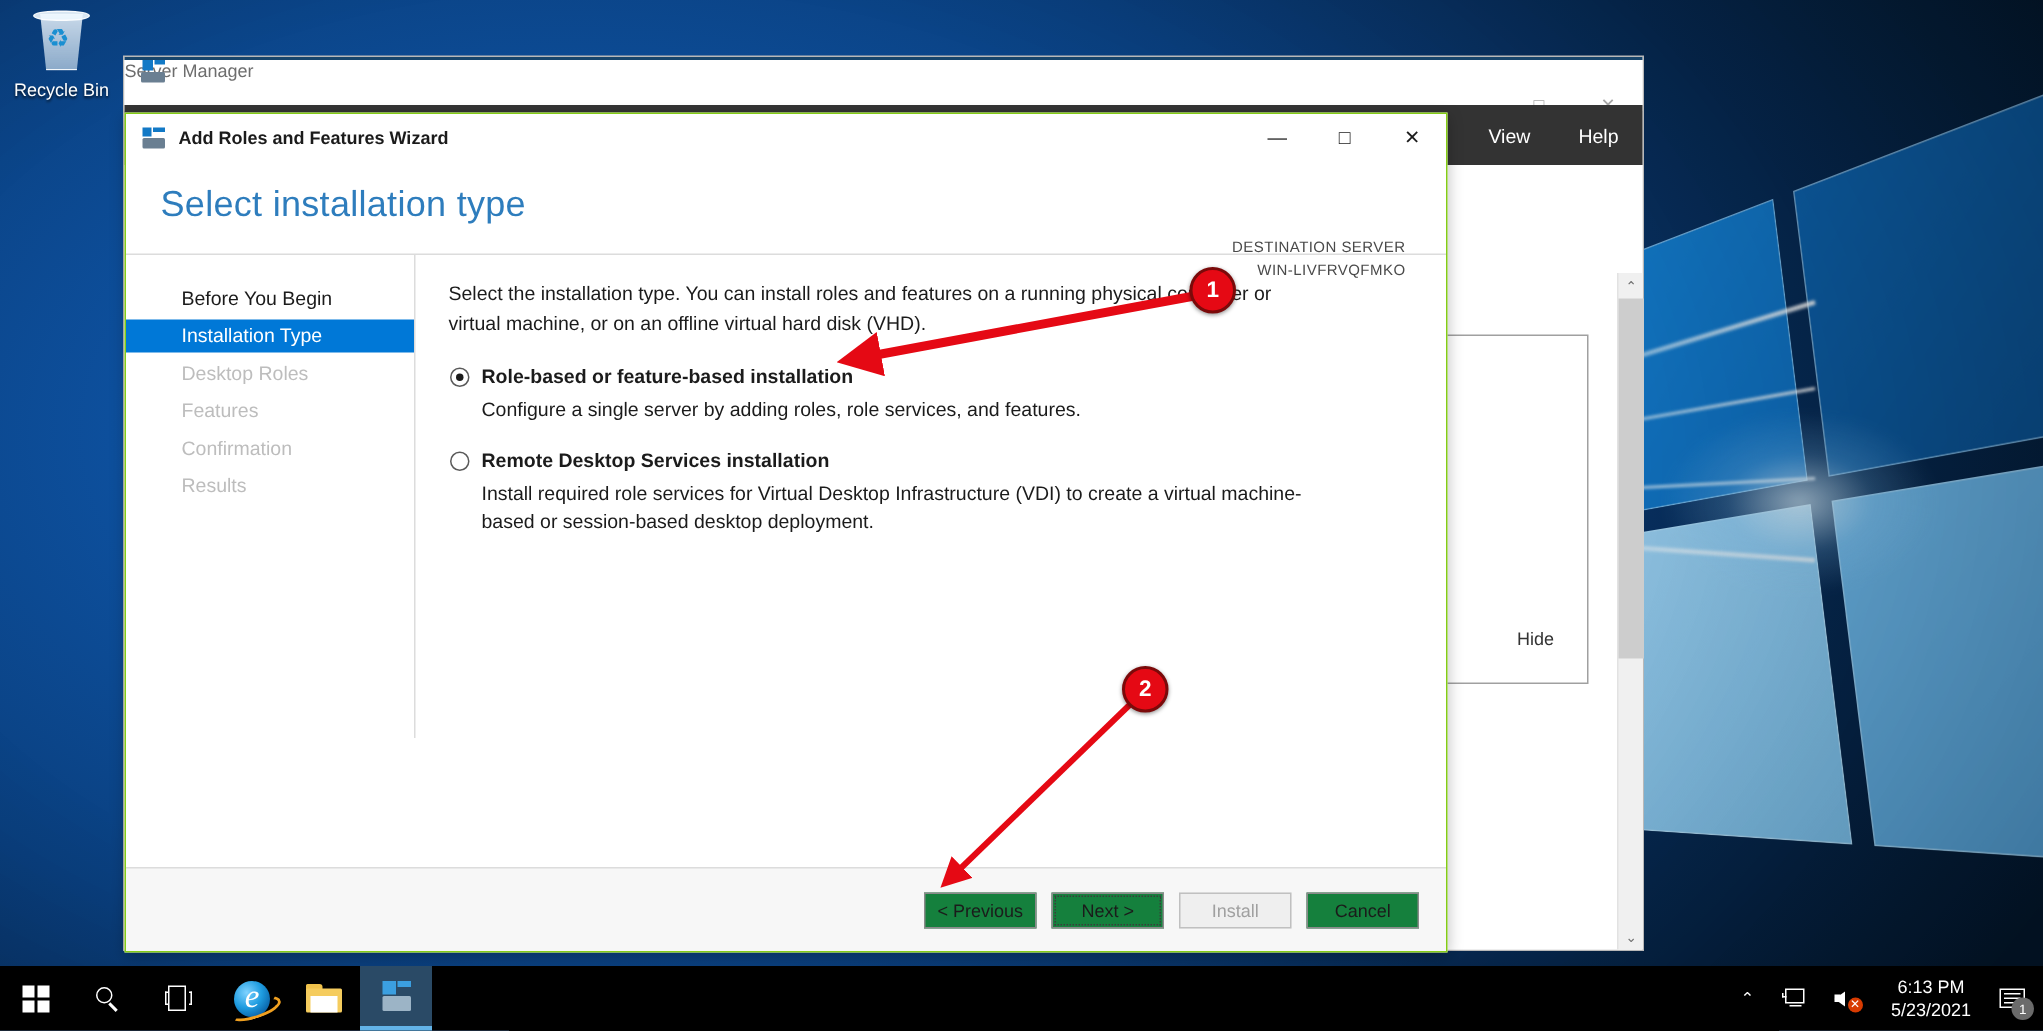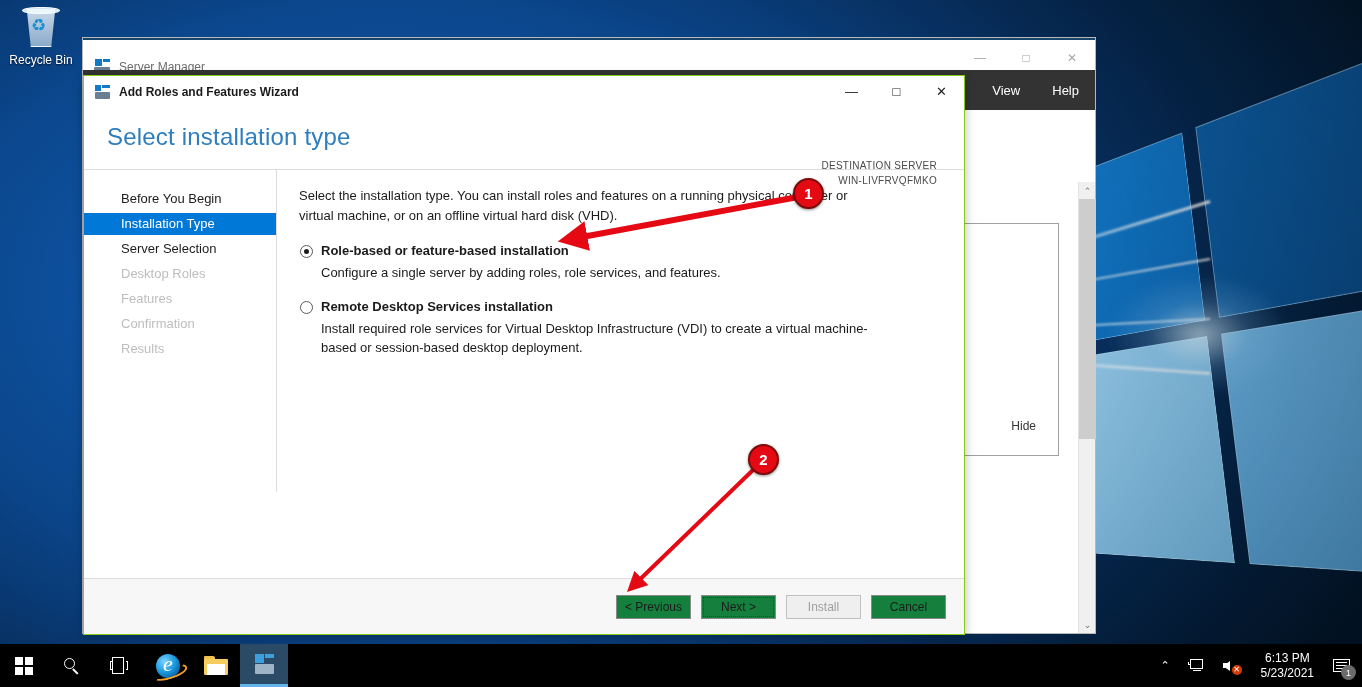--- a/index.html
+++ b/index.html
@@ -89,22 +89,23 @@
 
   
   #server-manager {
     position: absolute; left: 83px; top: 38px;
     width: 1012px; height: 595px;
     background: #fff;
     box-shadow: 0 0 0 1px #b8b8b8;
   }
   .sm-titlebar {
     height: 36px; background: #fff;
-    display: flex; align-items: flex-end;
+    display: flex; align-items: flex-start;
     border-top: 2px solid #18456b;
+    flex-direction: column;
   }
   .sm-icon {
     width: 17px; height: 15px; margin-left: 11px; margin-right: 8px;
     position: relative;
   }
   .sm-icon i {
     position: absolute; display: block; background: #1279c6;
   }
   .sm-icon .a { left: 1px; top: 0; width: 7px; height: 7px; }
   .sm-icon .b { left: 0; top: 8px; width: 16px; height: 7px; border-radius: 1px; background: #6a7f92; }
@@ -429,21 +430,20 @@
       <div class="l1">DESTINATION SERVER</div>
       <div class="l2">WIN-LIVFRVQFMKO</div>
     </div>
   </div>
 
   <div class="wz-main">
 
     <div class="wz-nav">
       <div class="nav-item">Before You Begin</div>
       <div class="nav-item selected">Installation Type</div>
-      <div class="nav-item">Server Selection</div>
       <div class="nav-item disabled">Desktop Roles</div>
       <div class="nav-item disabled">Features</div>
       <div class="nav-item disabled">Confirmation</div>
       <div class="nav-item disabled">Results</div>
     </div>
 
     <div class="wz-content">
       <div class="intro">Select the installation type. You can install roles and features on a running physical computer or virtual machine, or on an offline virtual hard disk (VHD).</div>
 
       <div class="opt">

